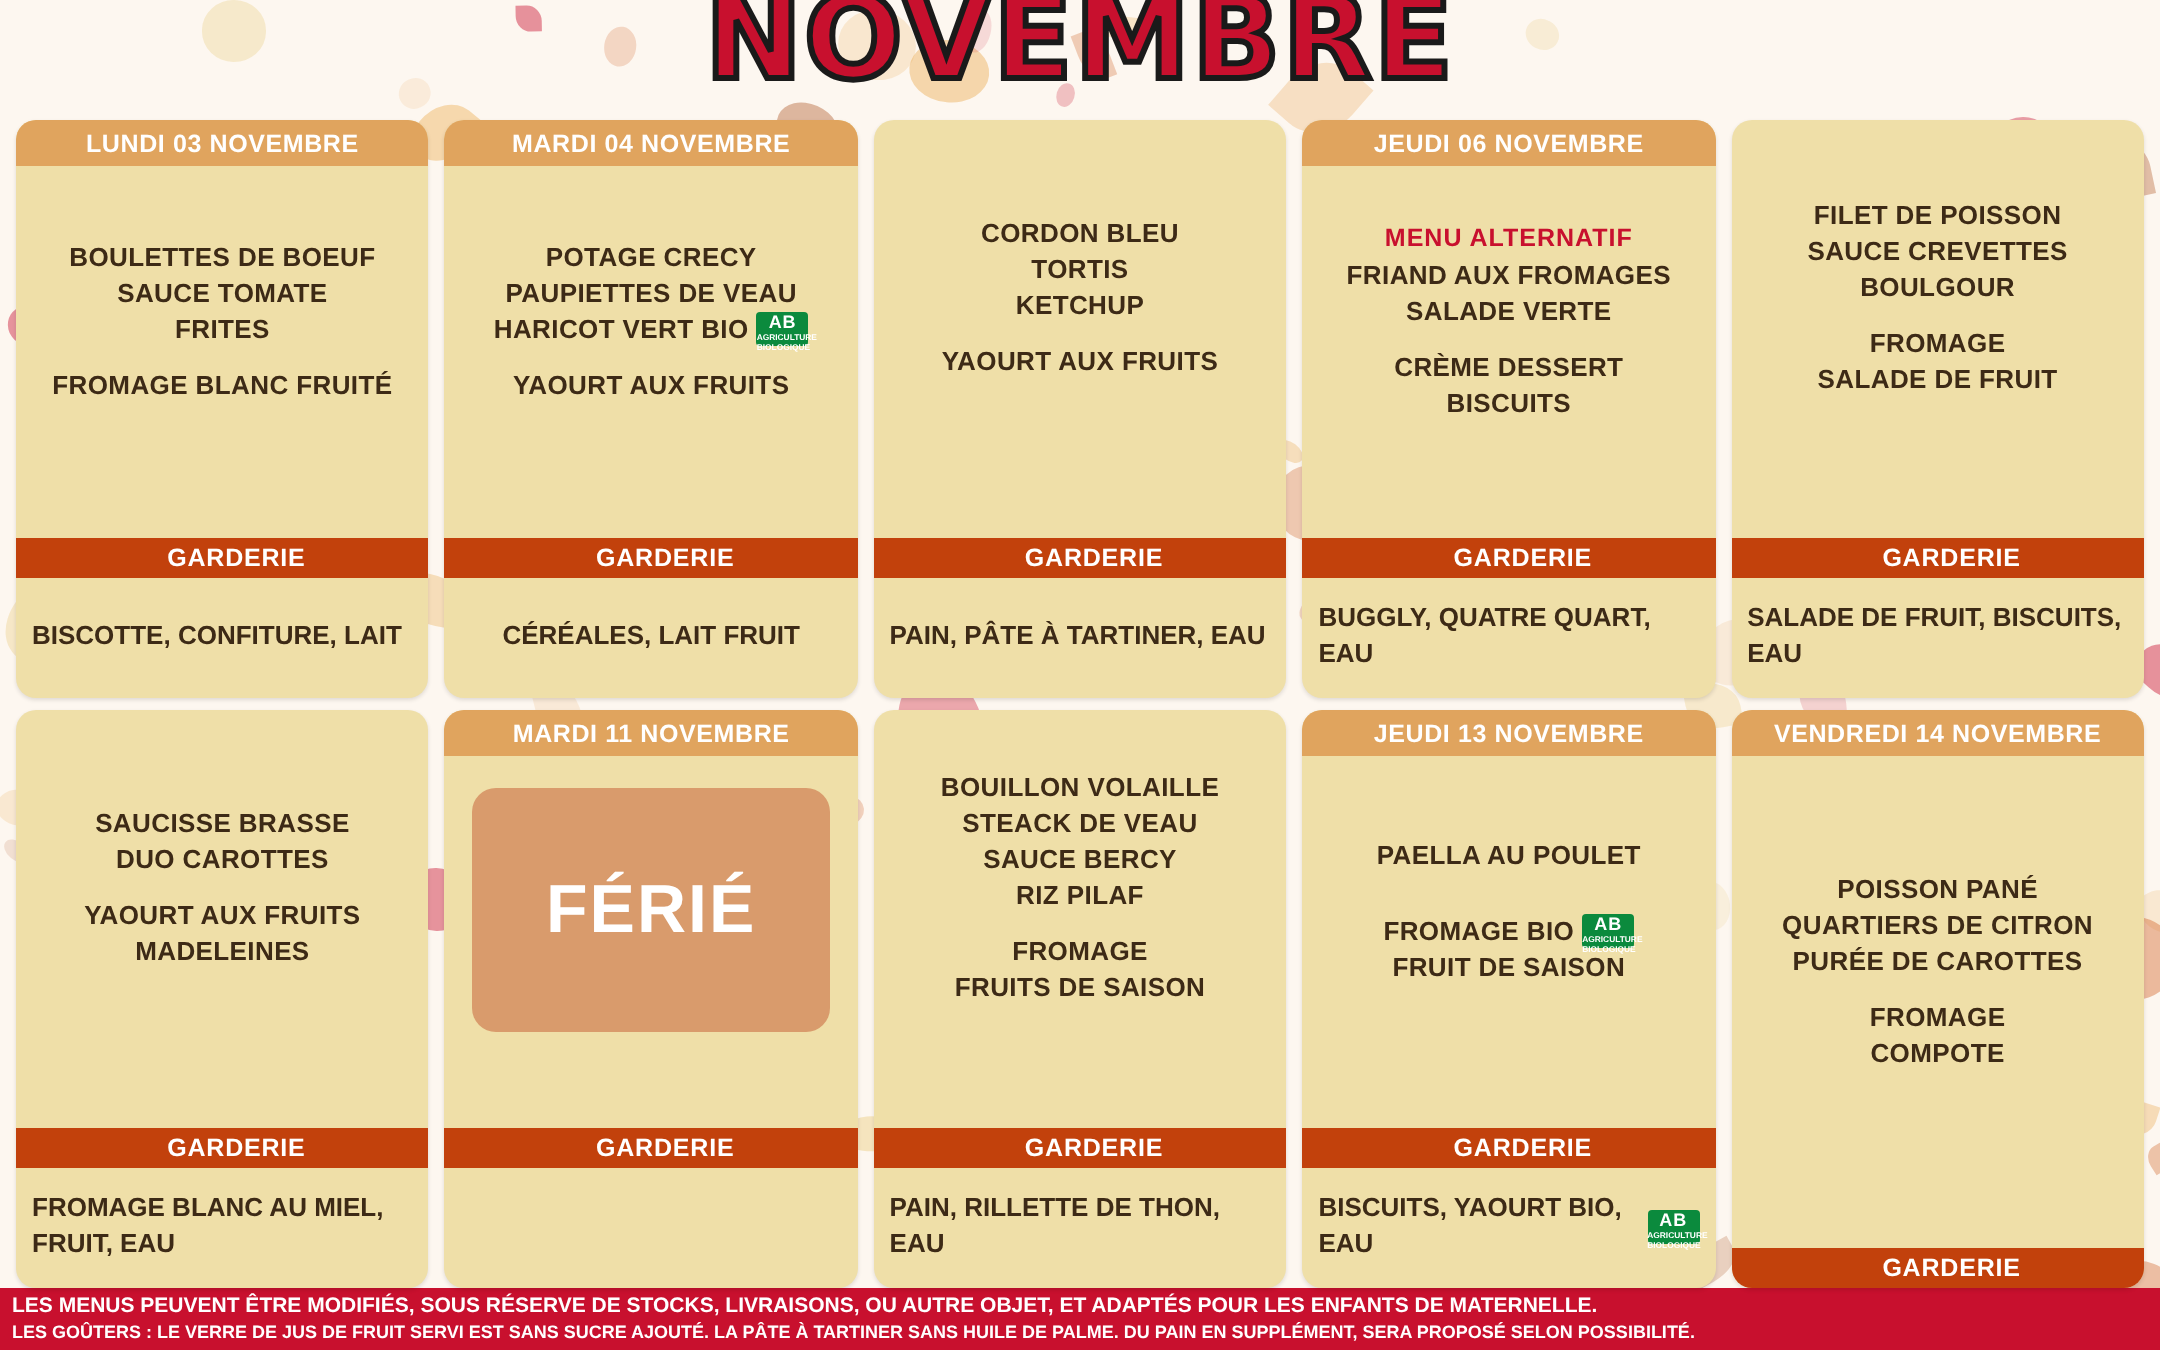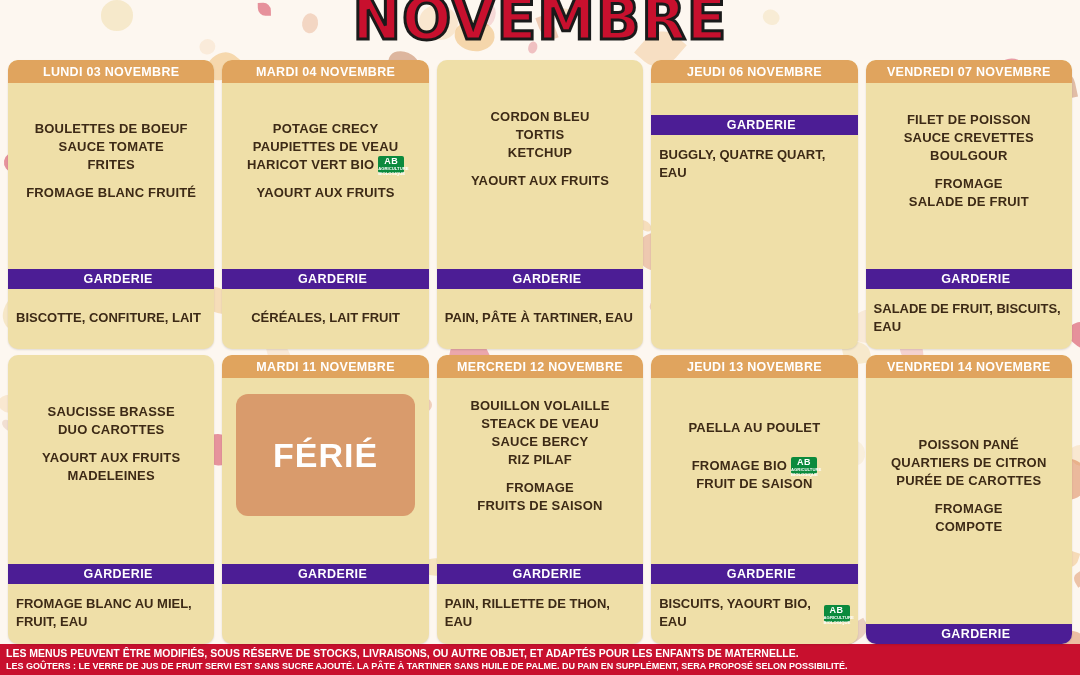--- a/index.html
+++ b/index.html
@@ -77,21 +77,21 @@
     position:relative;
   }
   .meal .line{line-height:17px;display:flex;align-items:center;justify-content:center;gap:4px;}
   .meal .gap{height:9px;}
   .alt{
     color:#c8102e;
     font-size:12.5px;
     letter-spacing:.5px;
   }
   .garderie-bar{
-    background:#4c1d95;
+    background:#c2410c;
     color:#fff;
     font-weight:bold;
     font-size:12.5px;
     text-align:center;
     letter-spacing:.4px;
     padding:3px 0 3px 14px;
     text-transform:uppercase;
     margin-top:32px;
   }
   .garderie-body{
@@ -380,27 +380,44 @@
             <span>YAOURT AUX FRUITS</span>
           </div>
         </div>
         <div class="garderie-bar">GARDERIE</div>
         <div class="garderie-body left">
           <span>PAIN, PÂTE À TARTINER, EAU</span>
         </div>
       </div>
       <div class="card">
         <div class="card-head">JEUDI 06 NOVEMBRE</div>
+        <div class="meal">
+          <div class="line alt">
+            <span>MENU ALTERNATIF</span>
+          </div>
+          <div class="line">
+            <span>FRIAND AUX FROMAGES</span>
+          </div>
+          <div class="line">
+            <span>SALADE VERTE</span>
+          </div>
+          <div class="gap"></div>
+          <div class="line">
+            <span>CRÈME DESSERT</span>
+          </div>
+          <div class="line">
+            <span>BISCUITS</span>
+          </div>
+        </div>
         <div class="garderie-bar">GARDERIE</div>
         <div class="garderie-body left">
           <span>BUGGLY, QUATRE QUART, EAU</span>
         </div>
       </div>
       <div class="card">
-        <div class="card-head">VENDREDI 07 NOVEMBRE</div>
         <div class="meal">
           <div class="line">
             <span>FILET DE POISSON</span>
           </div>
           <div class="line">
             <span>SAUCE CREVETTES</span>
           </div>
           <div class="line">
             <span>BOULGOUR</span>
           </div>
@@ -442,21 +459,20 @@
         <div class="card-head">MARDI 11 NOVEMBRE</div>
         <div class="ferie-box">
           <div class="ferie">FÉRIÉ</div>
         </div>
         <div class="garderie-bar">GARDERIE</div>
         <div class="garderie-body">
           <span></span>
         </div>
       </div>
       <div class="card">
-        <div class="card-head">MERCREDI 12 NOVEMBRE</div>
         <div class="meal">
           <div class="line">
             <span>BOUILLON VOLAILLE</span>
           </div>
           <div class="line">
             <span>STEACK DE VEAU</span>
           </div>
           <div class="line">
             <span>SAUCE BERCY</span>
           </div>

